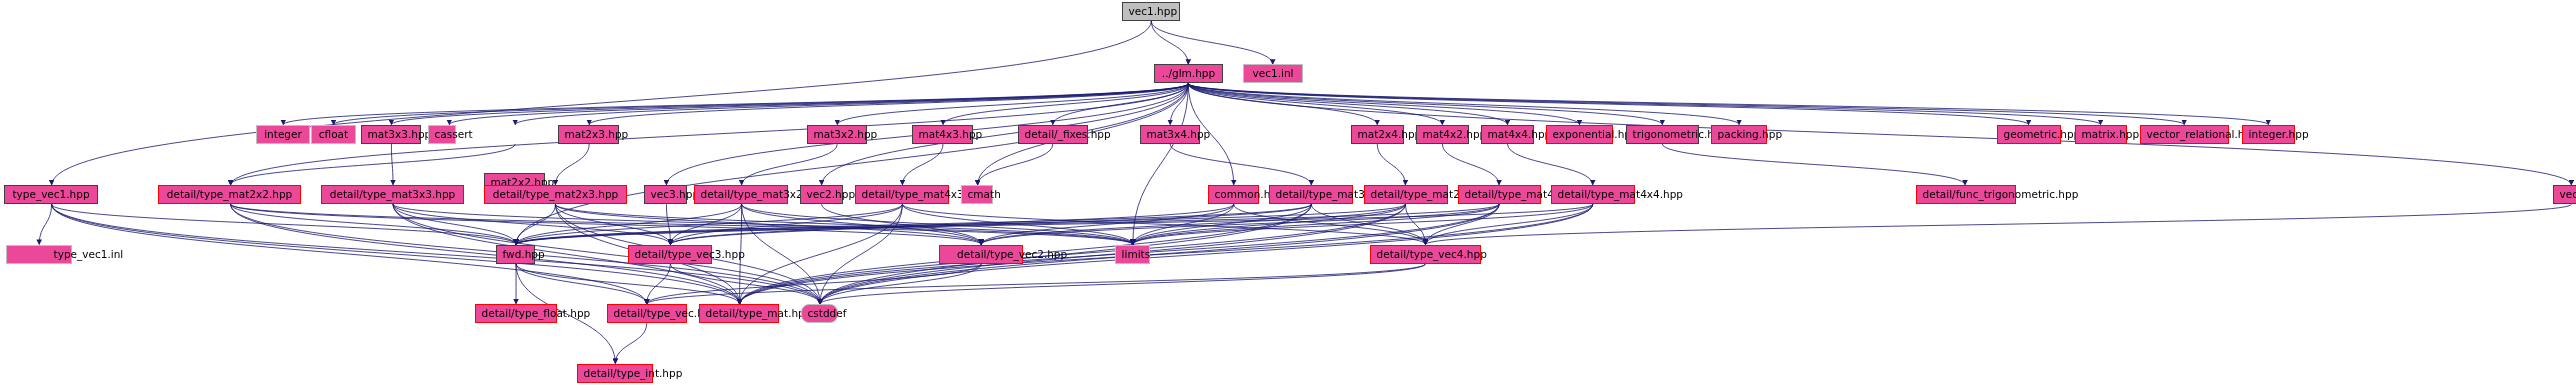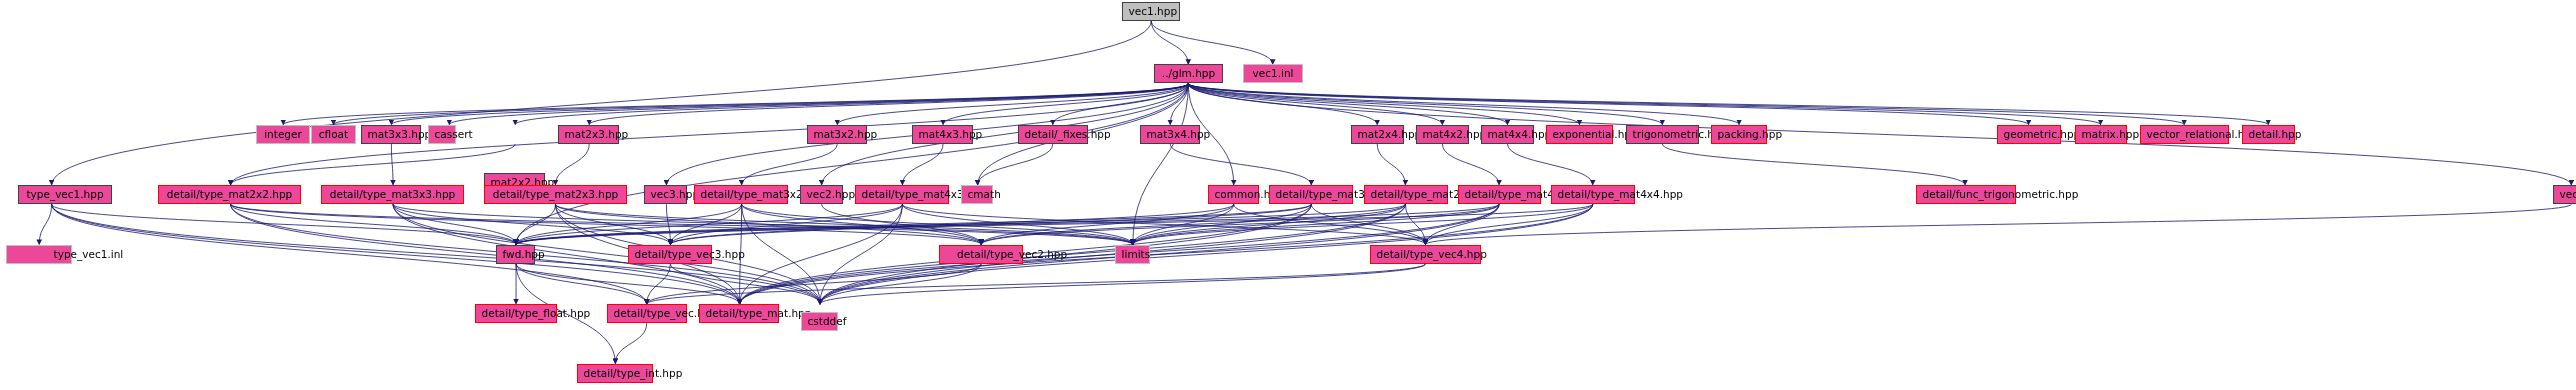--- a/index.html
+++ b/index.html
@@ -160,23 +160,23 @@
   <div class="node normal" id="n-mat3x4" style="left:1140px;top:125px;width:60px;">mat3x4.hpp</div>
   <div class="node normal" id="n-mat2x4" style="left:1351px;top:125px;width:53px;">mat2x4.hpp</div>
   <div class="node normal" id="n-mat4x2" style="left:1416px;top:125px;width:53px;">mat4x2.hpp</div>
   <div class="node normal" id="n-mat4x4" style="left:1481px;top:125px;width:53px;">mat4x4.hpp</div>
   <div class="node red" id="n-exponential" style="left:1546px;top:125px;width:67px;">exponential.hpp</div>
   <div class="node normal" id="n-trigonometric" style="left:1626px;top:125px;width:73px;">trigonometric.hpp</div>
   <div class="node red" id="n-packing" style="left:1711px;top:125px;width:56px;">packing.hpp</div>
   <div class="node red" id="n-geometric" style="left:1997px;top:125px;width:64px;">geometric.hpp</div>
   <div class="node red" id="n-matrix" style="left:2075px;top:125px;width:52px;">matrix.hpp</div>
   <div class="node red" id="n-vecrel" style="left:2140px;top:125px;width:89px;">vector_relational.hpp</div>
-  <div class="node red" id="n-integer" style="left:2242px;top:125px;width:53px;">detail.hpp</div>
-
-  <div class="node normal" id="n-typevec1" style="left:4px;top:185px;width:94px;margin-left:14px;">type_vec1.hpp</div>
+  <div class="node red" id="n-integer" style="left:2242px;top:125px;width:53px;">integer.hpp</div>
+
+  <div class="node normal" id="n-typevec1" style="left:4px;top:185px;width:94px;">type_vec1.hpp</div>
   <div class="node red" id="n-tmat2x2" style="left:158px;top:185px;width:143px;">detail/type_mat2x2.hpp</div>
   <div class="node red" id="n-tmat3x3" style="left:321px;top:185px;width:143px;">detail/type_mat3x3.hpp</div>
   <div class="node red" id="n-tmat2x3" style="left:484px;top:185px;width:143px;">detail/type_mat2x3.hpp</div>
   <div class="node normal" id="n-vec3" style="left:644px;top:185px;width:43px;">vec3.hpp</div>
   <div class="node red" id="n-tmat3x2" style="left:694px;top:185px;width:94px;">detail/type_mat3x2.hpp</div>
   <div class="node normal" id="n-vec2" style="left:800px;top:185px;width:43px;">vec2.hpp</div>
   <div class="node red" id="n-tmat4x3" style="left:855px;top:185px;width:94px;">detail/type_mat4x3.hpp</div>
   <div class="node external" id="n-cmath" style="left:961px;top:185px;width:32px;">cmath</div>
   <div class="node red" id="n-common" style="left:1208px;top:185px;width:51px;">common.hpp</div>
   <div class="node red" id="n-tmat3x4" style="left:1269px;top:185px;width:84px;">detail/type_mat3x4.hpp</div>
@@ -189,17 +189,17 @@
   <div class="node external" id="n-typevec1inl" style="left:5.6px;top:245px;width:66px;padding-left:47px;">type_vec1.inl</div>
   <div class="node normal" id="n-fwd" style="left:496px;top:245px;width:39px;">fwd.hpp</div>
   <div class="node red" id="n-tvec3" style="left:628px;top:245px;width:84px;">detail/type_vec3.hpp</div>
   <div class="node red" id="n-tvec2" style="left:939px;top:245px;width:84px;padding-left:17px;">detail/type_vec2.hpp</div>
   <div class="node external" id="n-limits" style="left:1115px;top:245px;width:35px;">limits</div>
   <div class="node red" id="n-tvec4" style="left:1370px;top:245px;width:111px;">detail/type_vec4.hpp</div>
 
   <div class="node red" id="n-tfloat" style="left:475px;top:304px;width:82px;text-align:center;">detail/type_float.hpp</div>
   <div class="node red" id="n-tvec" style="left:607px;top:304px;width:80px;">detail/type_vec.hpp</div>
   <div class="node red" id="n-tmat" style="left:699px;top:304px;width:80px;">detail/type_mat.hpp</div>
-  <div class="node external" id="n-cstddef" style="left:801px;top:312px;width:37px;">cstddef</div>
+  <div class="node external" id="n-cstddef" style="left:801px;top:304px;width:37px;border-radius:8px;">cstddef</div>
 
   <div class="node red" id="n-tint" style="left:577px;top:364px;width:76px;">detail/type_int.hpp</div>
 </div>
 
 
 </body></html>

